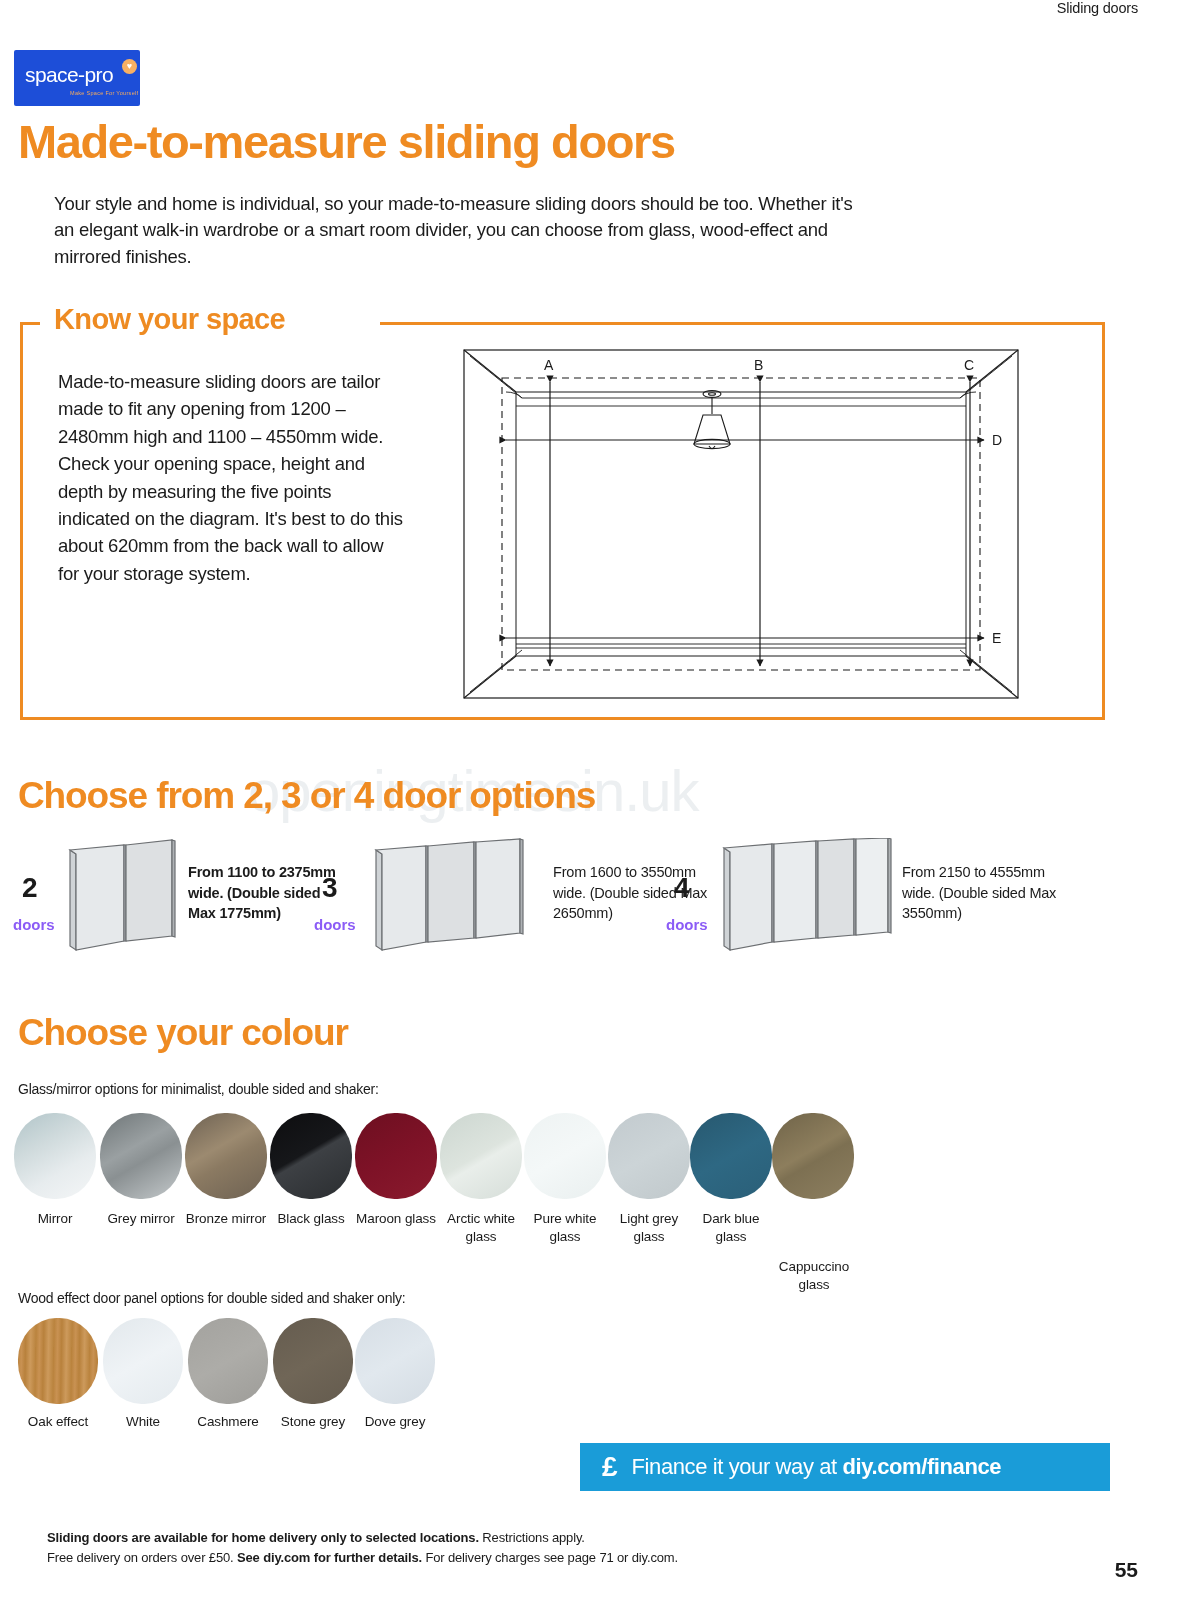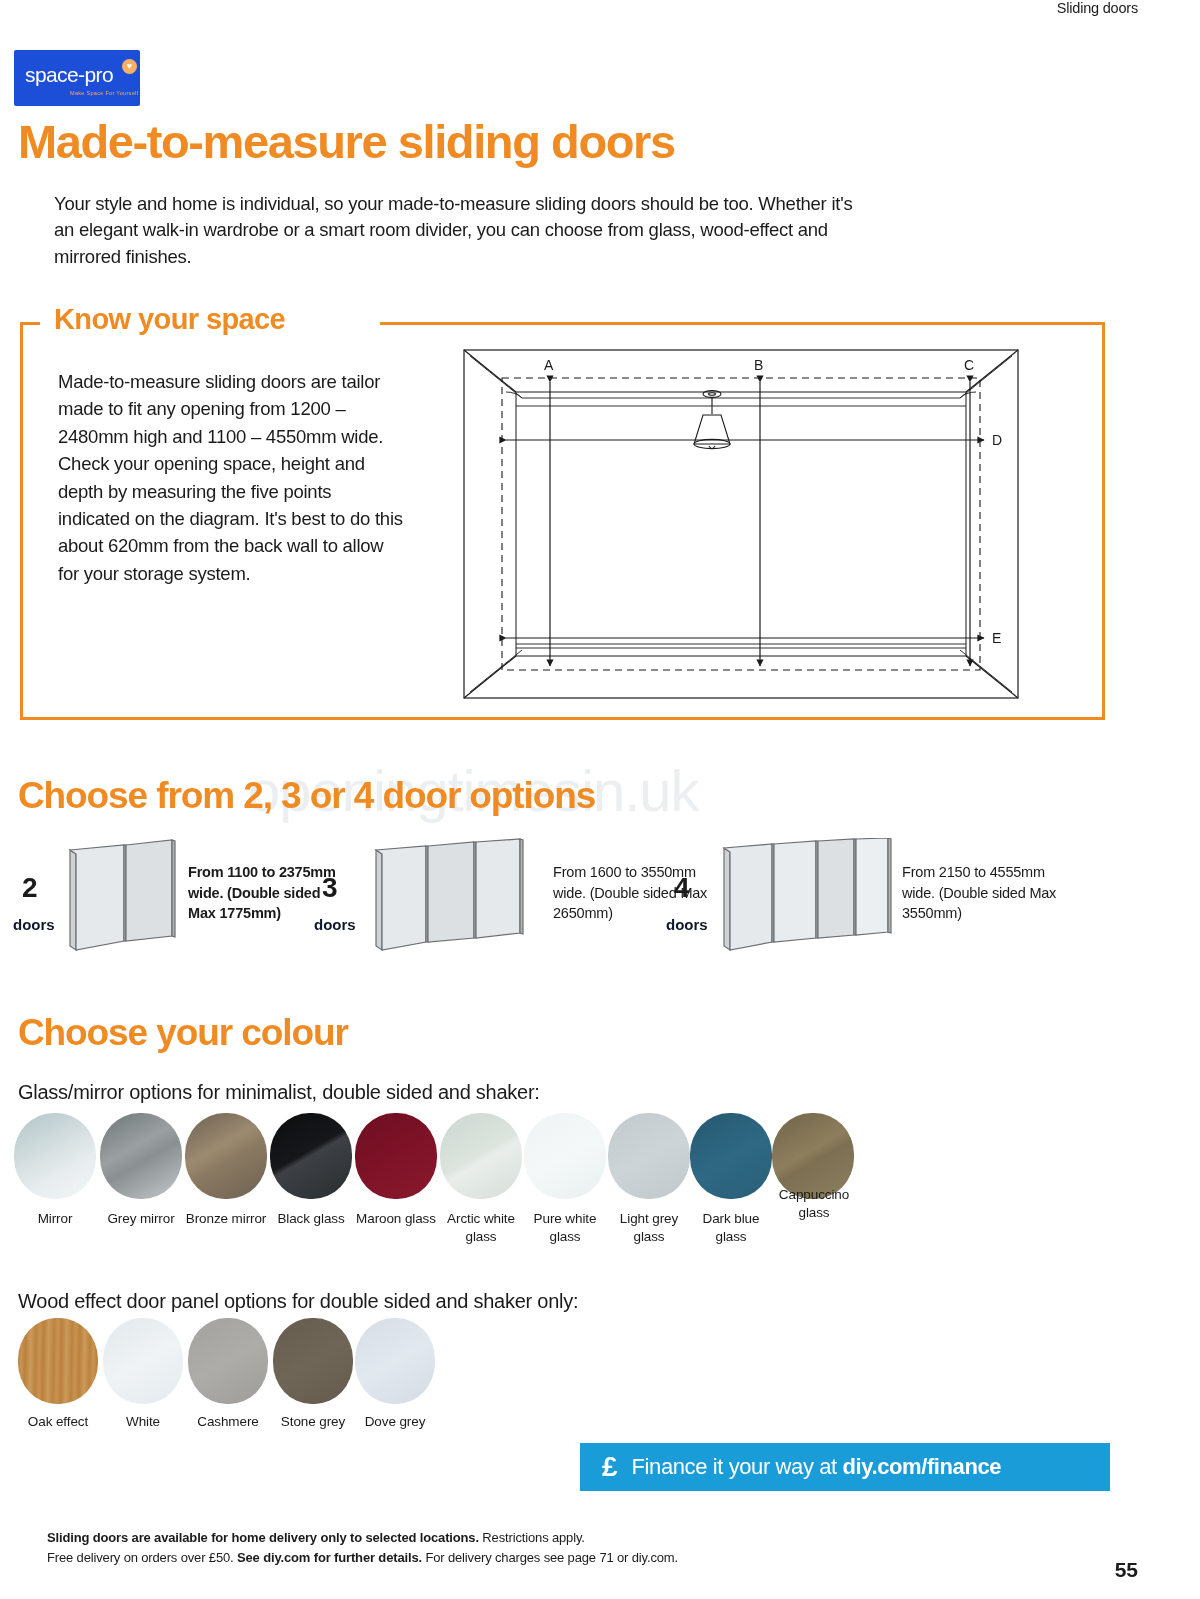--- a/index.html
+++ b/index.html
@@ -98,35 +98,35 @@
     font-size:37px; font-weight:bold; color:#ef8b22;
     letter-spacing:-1.1px;
   }
   .door-group { position:absolute; top:838px; }
   .door-count {
     position:absolute; font-size:28px; font-weight:bold;
     color:#1b1b1b; line-height:1;
   }
   .door-label {
     position:absolute; font-size:15px; font-weight:bold;
-    color:#0f172a;
+    color:#8b5cf6;
   }
   .door-text {
     position:absolute; font-size:14.5px; line-height:1.42;
     color:#1b1b1b; letter-spacing:-0.2px; width:160px;
   }
 
   
   .colour-heading {
     position:absolute; left:18px; top:1012px;
     font-size:37px; font-weight:bold; color:#ef8b22;
     letter-spacing:-1.1px;
   }
   .swatch-intro {
-    position:absolute; font-size:20px; color:#1b1b1b;
+    position:absolute; font-size:14px; color:#1b1b1b;
     letter-spacing:-0.25px;
   }
   .swatch { position:absolute; border-radius:48%; }
   .swatch-label {
     position:absolute; font-size:13.5px; line-height:1.32;
     color:#1b1b1b; text-align:center; letter-spacing:-0.1px;
   }
 
   
   .finance-banner {
@@ -319,21 +319,21 @@
 <div class="swatch" style="left:524px; top:1113px; width:82px; height:86px; background:linear-gradient(150deg,#eef3f3 0%,#f4f8f8 50%,#e9efef 100%);"></div>
 <div class="swatch-label" style="left:524px; top:1210px; width:82px;">Pure white glass</div>
 
 <div class="swatch" style="left:608px; top:1113px; width:82px; height:86px; background:linear-gradient(150deg,#c2cace 0%,#ccd4d7 50%,#c0c8cb 100%);"></div>
 <div class="swatch-label" style="left:608px; top:1210px; width:82px;">Light grey glass</div>
 
 <div class="swatch" style="left:690px; top:1113px; width:82px; height:86px; background:linear-gradient(150deg,#27586f 0%,#2e6883 50%,#2a5f78 100%);"></div>
 <div class="swatch-label" style="left:690px; top:1210px; width:82px;">Dark blue glass</div>
 
 <div class="swatch" style="left:772px; top:1113px; width:82px; height:86px; background:linear-gradient(150deg,#6f6348 0%,#8d7e5d 45%,#7d7052 55%,#8d7f60 100%);"></div>
-<div class="swatch-label" style="left:766px; top:1186px; width:96px;">Cappuccino glass</div>
+<div class="swatch-label" style="left:766px; top:1258px; width:96px;">Cappuccino glass</div>
 
 <div class="swatch-intro" style="left:18px; top:1290px;">Wood effect door panel options for double sided and shaker only:</div>
 
 <div class="swatch" style="left:18px; top:1318px; width:80px; height:86px; background:repeating-linear-gradient(91deg,#b9823c 0px,#c99253 4px,#b8813c 8px,#cd9a5c 13px,#bb8540 18px);"></div>
 <div class="swatch-label" style="left:18px; top:1413px; width:80px;">Oak effect</div>
 
 <div class="swatch" style="left:103px; top:1318px; width:80px; height:86px; background:linear-gradient(150deg,#e2e8ec 0%,#eff3f6 50%,#e4eaee 100%);"></div>
 <div class="swatch-label" style="left:103px; top:1413px; width:80px;">White</div>
 
 <div class="swatch" style="left:188px; top:1318px; width:80px; height:86px; background:linear-gradient(150deg,#a3a29e 0%,#adaca8 50%,#9d9c98 100%);"></div>

